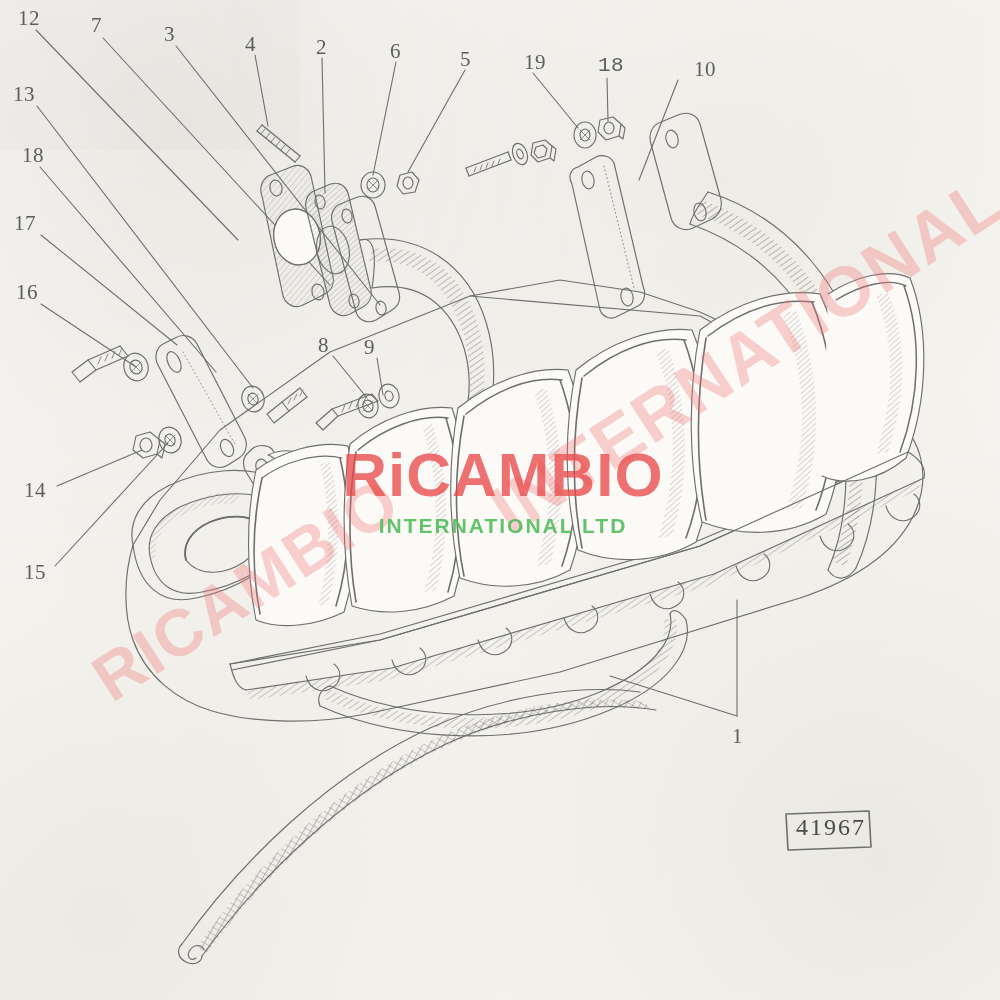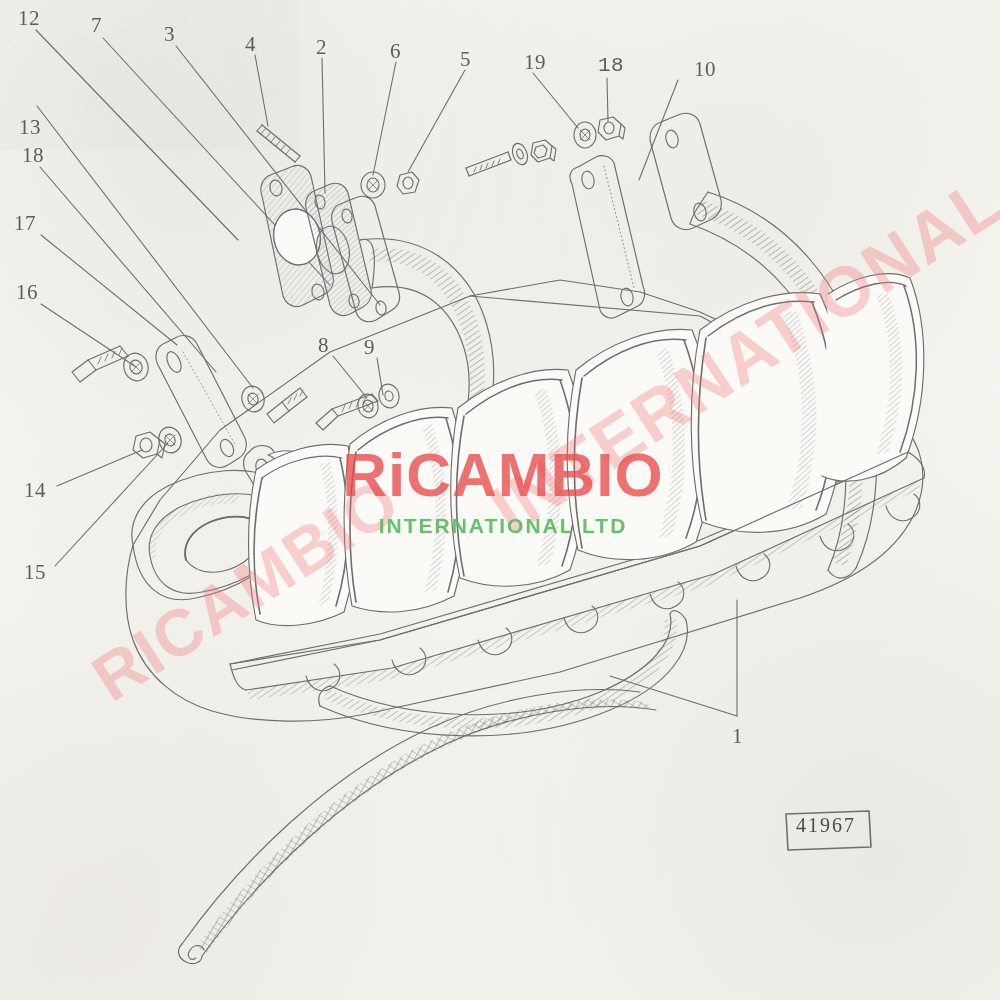--- a/index.html
+++ b/index.html
@@ -24,21 +24,21 @@
   svg.layer{position:absolute;left:0;top:0;width:1000px;height:1000px;overflow:visible;}
   .callout{
     position:absolute;
     font-family:"Liberation Serif",serif;
     font-size:21px;color:#5d5d5d;letter-spacing:.5px;
     white-space:nowrap;user-select:none;
   }
   .fignum{
     position:absolute;
     font-family:"Liberation Serif",serif;
-    font-size:20px;color:#4a4a4a;letter-spacing:2px;
+    font-size:24px;color:#4a4a4a;letter-spacing:2px;
   }
   
   .wm-main{
     position:absolute;left:288px;top:446px;width:430px;
     text-align:center;pointer-events:none;user-select:none;
   }
   .wm-ricambio{
     font-family:"Liberation Sans",sans-serif;
     font-weight:bold;font-size:62px;letter-spacing:1px;
     color:rgba(233,74,74,.78);line-height:.95;
@@ -464,21 +464,21 @@
       <div class="callout" style="left: 18px; top: 6px; text-align: right;">12</div>
       <div class="callout" style="left: 91px; top: 13px;">7</div>
       <div class="callout" style="left: 164px; top: 22px;">3</div>
       <div class="callout" style="left: 245px; top: 32px;">4</div>
       <div class="callout" style="left: 316px; top: 35px;">2</div>
       <div class="callout" style="left: 390px; top: 39px;">6</div>
       <div class="callout" style="left: 460px; top: 47px;">5</div>
       <div class="callout" style="left: 524px; top: 50px;">19</div>
       <div class="callout" style="left: 598px; top: 54px; font-family: Liberation Mono, monospace;">18</div>
       <div class="callout" style="left: 670px; top: 57px; margin-left: 24px;">10</div>
-      <div class="callout" style="left: 19px; top: 82px; margin-top: 33px;">13</div>
+      <div class="callout" style="left: 13px; top: 82px;">13</div>
       <div class="callout" style="left: 22px; top: 143px;">18</div>
       <div class="callout" style="left: 14px; top: 211px;">17</div>
       <div class="callout" style="left: 16px; top: 280px;">16</div>
       <div class="callout" style="left: 318px; top: 333px;">8</div>
       <div class="callout" style="left: 364px; top: 335px;">9</div>
       <div class="callout" style="left: 24px; top: 478px; text-align: center;">14</div>
       <div class="callout" style="left: 24px; top: 560px;">15</div>
       <div class="callout" style="left: 732px; top: 724px;">1</div>
     </div>
 

